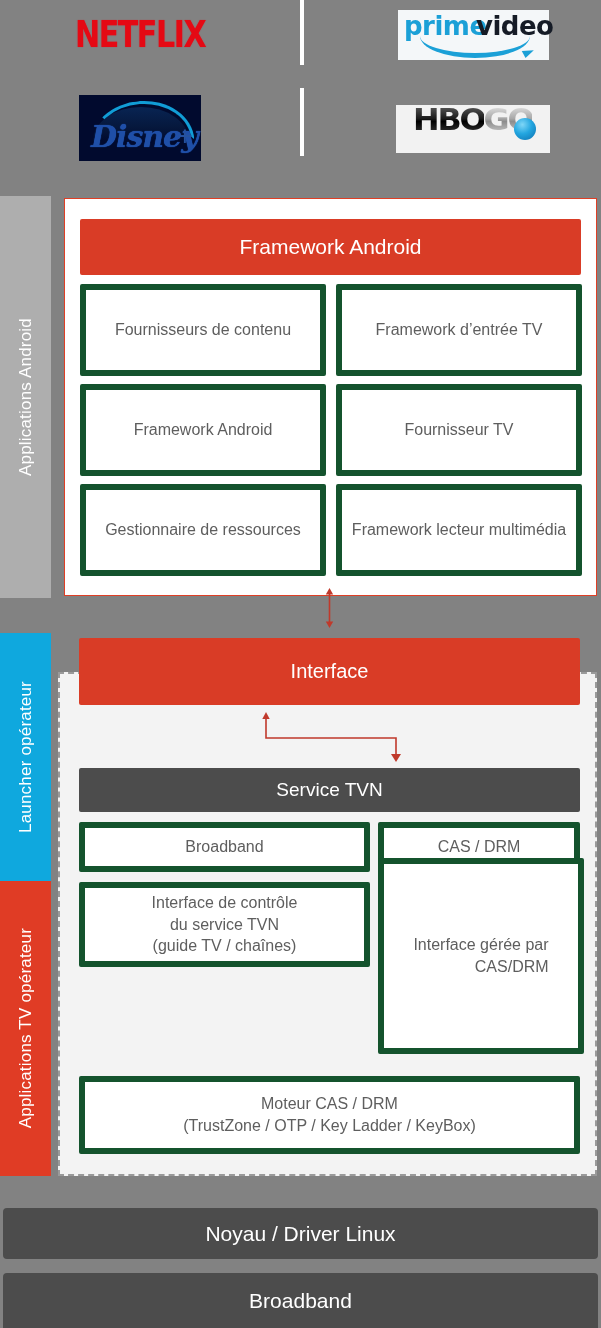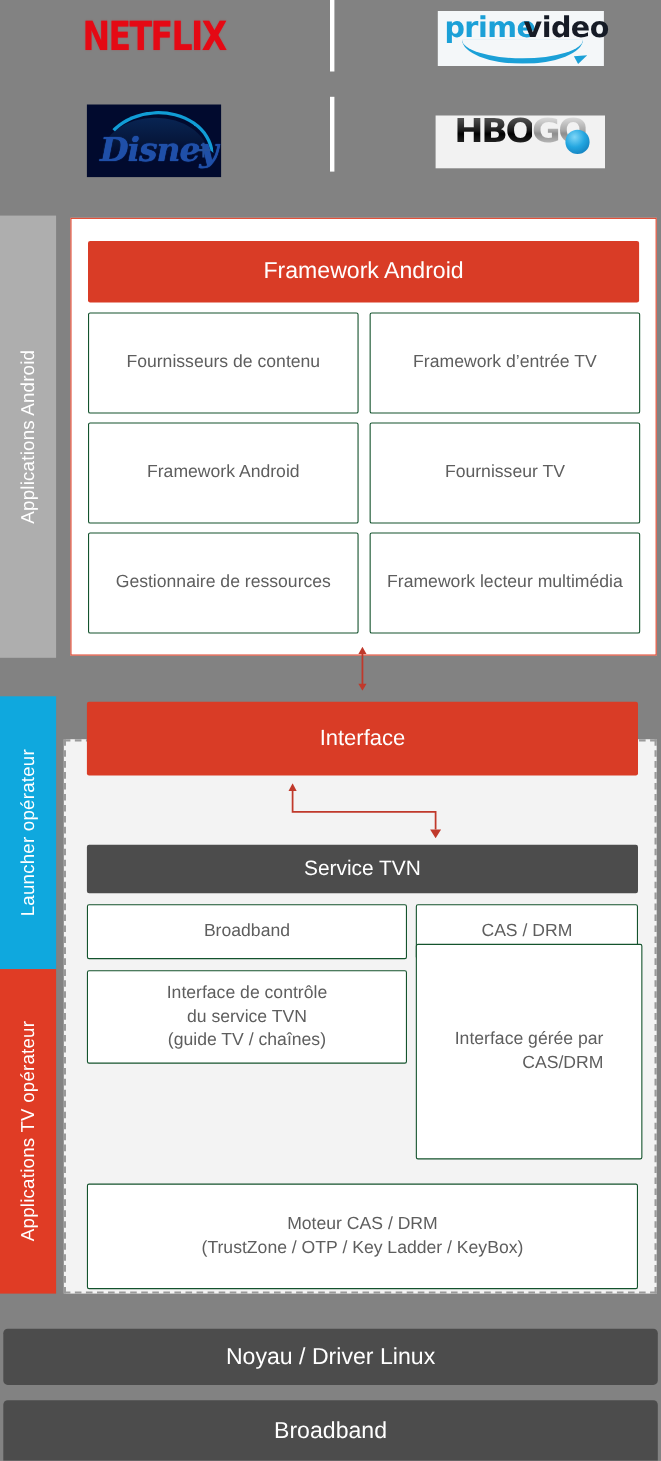--- a/index.html
+++ b/index.html
@@ -158,21 +158,21 @@
   .bar-red{
     background:#d93c26; color:#ffffff;
     display:flex; align-items:center; justify-content:center;
     font-size:21px; border-radius:2px;
   }
   #android-title{
     position:absolute; left:15px; top:20px; width:501px; height:56px;
   }
   .cell{
     position:absolute;
-    background:#ffffff; border:1px solid #14532d; border-radius:2px;
+    background:#ffffff; border:6px solid #14532d; border-radius:2px;
     display:flex; align-items:center; justify-content:center;
     text-align:center; color:#5e5e5e; font-size:16px; line-height:1.35;
     padding:4px 8px;
   }
   #a-c1{ left:15px;  top:85px;  width:246px; height:92px; }
   #a-c2{ left:271px; top:85px;  width:246px; height:92px; }
   #a-c3{ left:15px;  top:185px; width:246px; height:92px; }
   #a-c4{ left:271px; top:185px; width:246px; height:92px; }
   #a-c5{ left:15px;  top:285px; width:246px; height:92px; }
   #a-c6{ left:271px; top:285px; width:246px; height:92px; }
@@ -209,21 +209,21 @@
   #service-tvn{
     position:absolute; left:79px; top:768px; width:501px; height:44px;
   }
 
   
   #o-broadband { left:79px;  top:822px;  width:291px; height:50px; }
   #o-casdrm    { left:378px; top:822px;  width:202px; height:50px; }
   #o-ctrl      { left:79px;  top:882px;  width:291px; height:85px; }
   #o-managed   { left:378px; top:858px;  width:206px; height:196px;text-align:right; }
   #o-dvbsi     { left:79px;  top:977px;  width:291px; height:78px; }
-  #o-moteur    { left:79px;  top:1076px; width:501px; height:96px; }
+  #o-moteur    { left:79px;  top:1076px; width:501px; height:78px; }
 
   
   .bottom-bar{
     position:absolute; left:3px; width:595px; height:51px;
     background:#4c4c4c; color:#ffffff; border-radius:4px;
     display:flex; align-items:center; justify-content:center;
     font-size:21px;
   }
   #noyau-bar{ top:1208px; }
   #hardware-bar{ top:1273px; height:55px; border-radius:4px 4px 0 0; }

